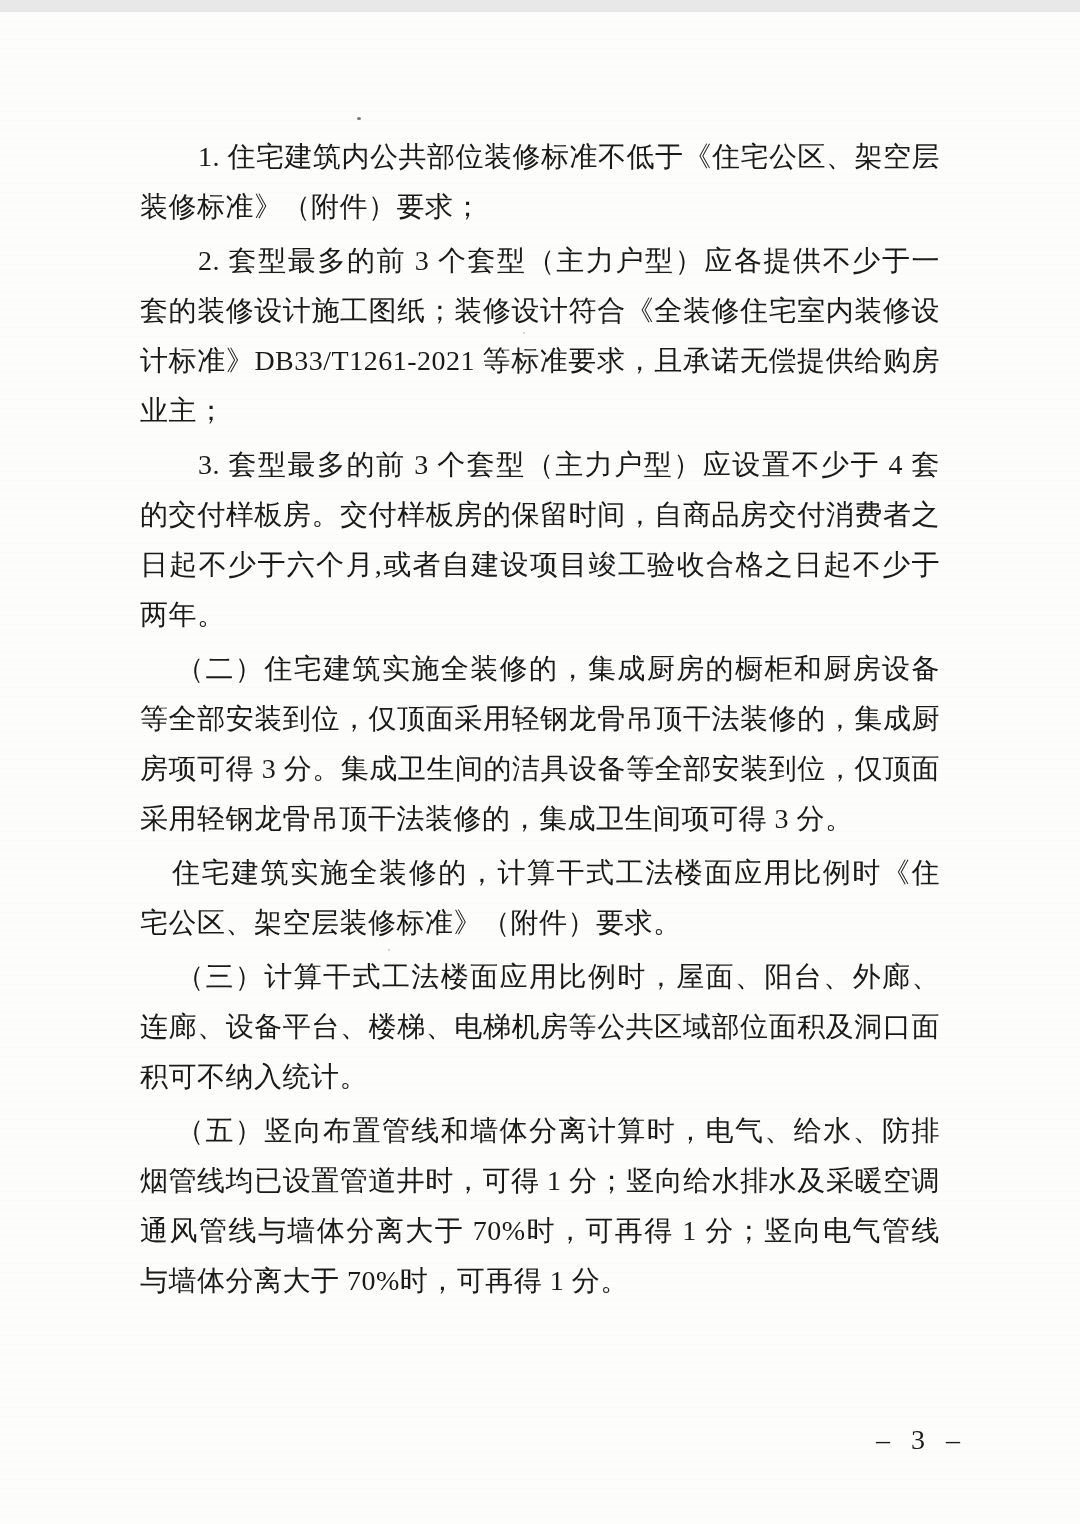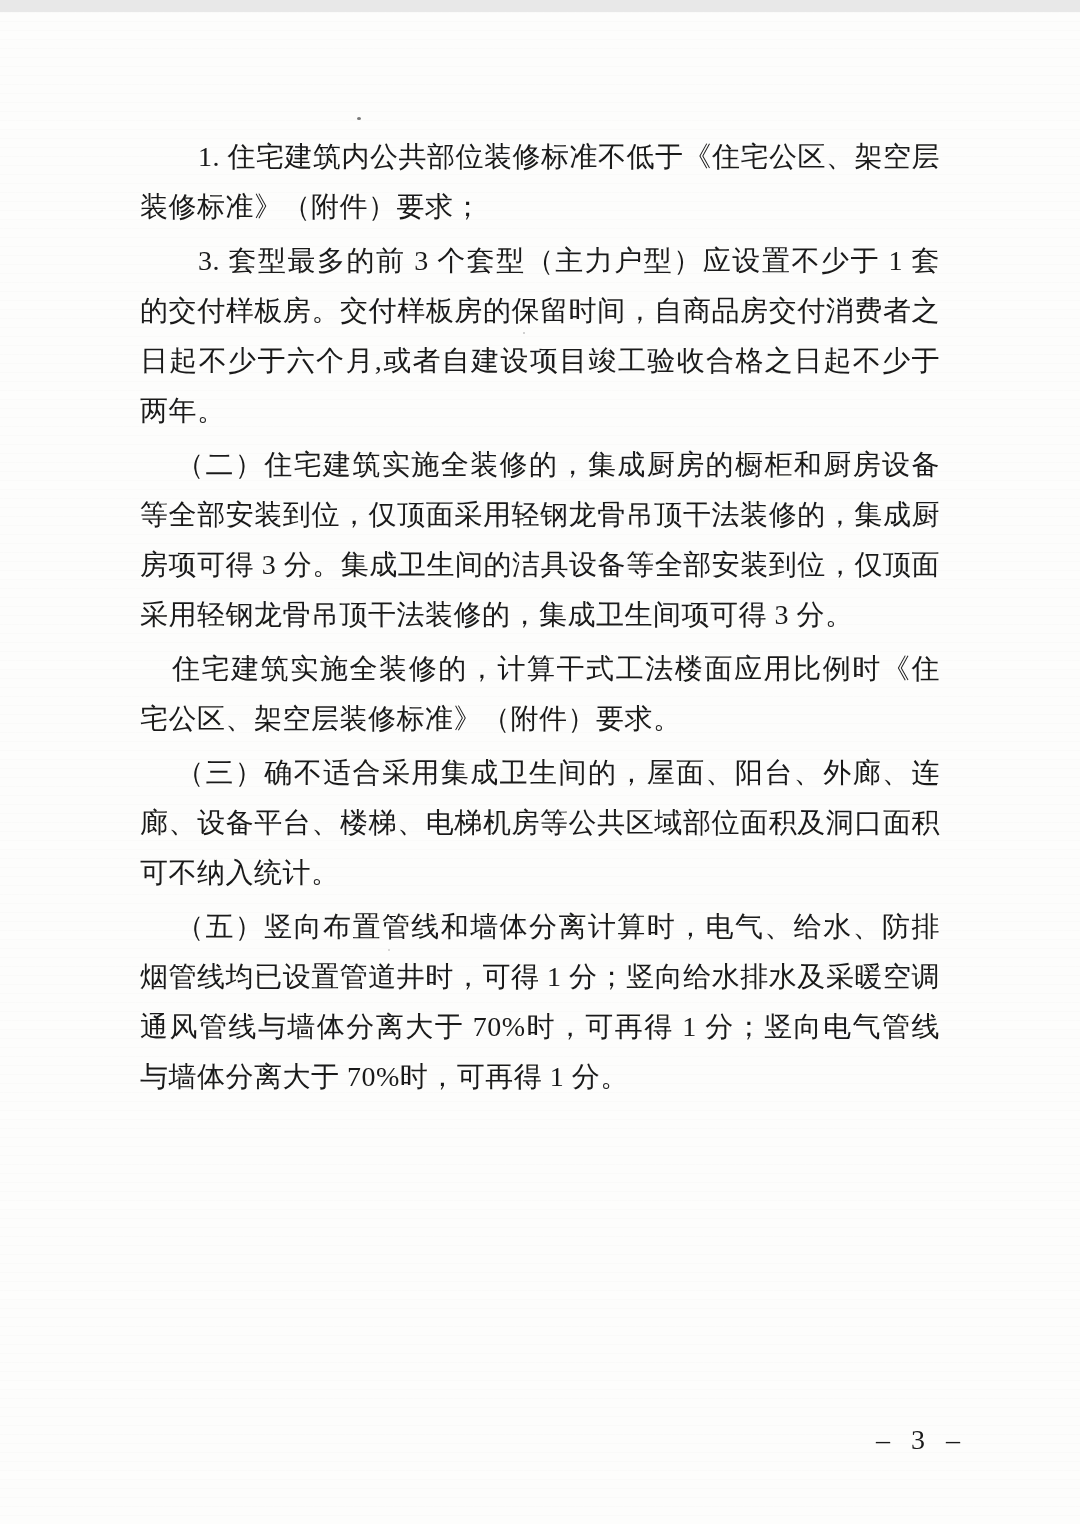--- a/index.html
+++ b/index.html
@@ -66,24 +66,25 @@
   .speck-2 { left: 523px; top: 320px; width: 2px; height: 2px; opacity: 0.35; }
   .speck-3 { left: 388px; top: 937px; width: 2px; height: 2px; opacity: 0.3; }
 </style>
 </head>
 <body>
 
 <div class="page">
 
   <div class="content">
     <p class="para indent-num">1. 住宅建筑内公共部位装修标准不低于《住宅公区、架空层装修标准》（附件）要求；</p>
-    <p class="para indent-num">3. 套型最多的前 3 个套型（主力户型）应设置不少于 1 套的交付样板房。交付样板房的保留时间，自商品房交付消费者之日起不少于六个月,或者自建设项目竣工验收合格之日起不少于两年。</p>
+    <p class="para indent-num">2. 套型最多的前 3 个套型（主力户型）应各提供不少于一套的装修设计施工图纸；装修设计符合《全装修住宅室内装修设计标准》DB33/T1261-2021 等标准要求，且承诺无偿提供给购房业主；</p>
+    <p class="para indent-num">3. 套型最多的前 3 个套型（主力户型）应设置不少于 4 套的交付样板房。交付样板房的保留时间，自商品房交付消费者之日起不少于六个月,或者自建设项目竣工验收合格之日起不少于两年。</p>
     <p class="para indent-paren">（二）住宅建筑实施全装修的，集成厨房的橱柜和厨房设备等全部安装到位，仅顶面采用轻钢龙骨吊顶干法装修的，集成厨房项可得 3 分。集成卫生间的洁具设备等全部安装到位，仅顶面采用轻钢龙骨吊顶干法装修的，集成卫生间项可得 3 分。</p>
     <p class="para indent-plain">住宅建筑实施全装修的，计算干式工法楼面应用比例时《住宅公区、架空层装修标准》（附件）要求。</p>
-    <p class="para indent-paren">（三）确不适合采用集成卫生间的，屋面、阳台、外廊、连廊、设备平台、楼梯、电梯机房等公共区域部位面积及洞口面积可不纳入统计。</p>
+    <p class="para indent-paren">（三）计算干式工法楼面应用比例时，屋面、阳台、外廊、连廊、设备平台、楼梯、电梯机房等公共区域部位面积及洞口面积可不纳入统计。</p>
     <p class="para indent-paren">（五）竖向布置管线和墙体分离计算时，电气、给水、防排烟管线均已设置管道井时，可得 1 分；竖向给水排水及采暖空调通风管线与墙体分离大于 70%时，可再得 1 分；竖向电气管线与墙体分离大于 70%时，可再得 1 分。</p>
   </div>
 
   <div class="page-number">– 3 –</div>
 
   <span class="speck speck-1"></span>
   <span class="speck speck-2"></span>
   <span class="speck speck-3"></span>
 
 </div>

